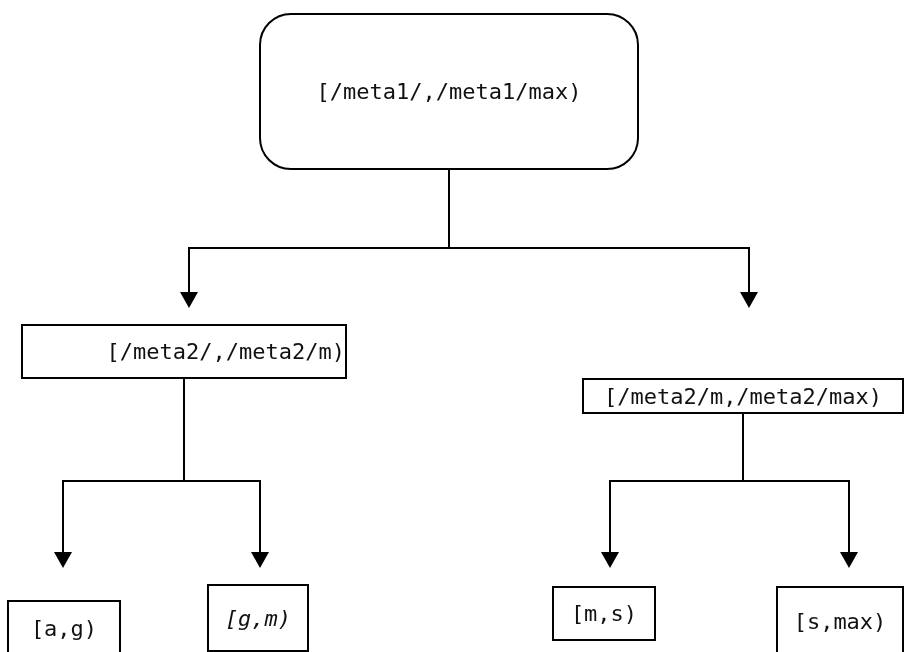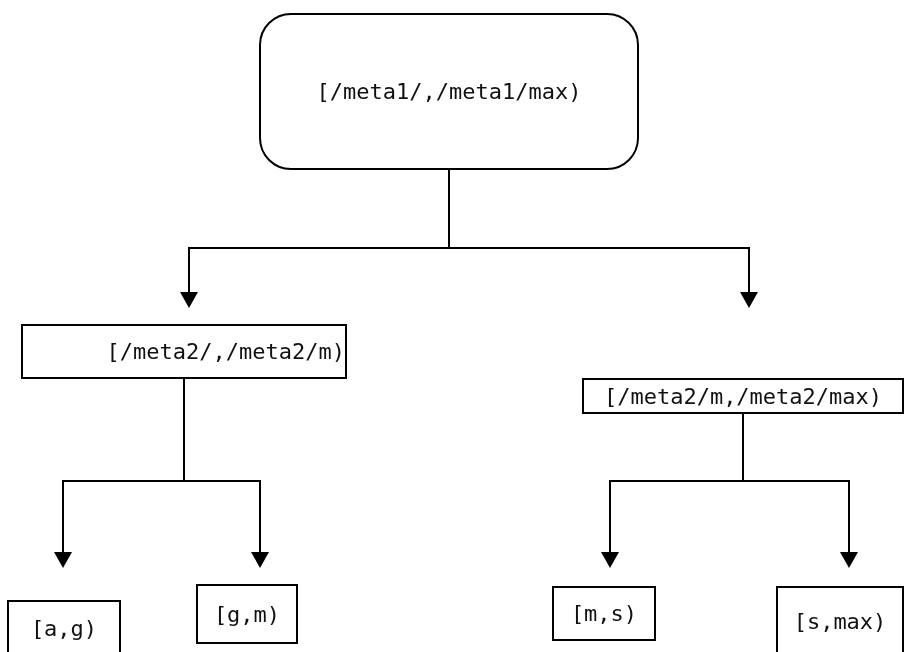--- a/index.html
+++ b/index.html
@@ -32,21 +32,21 @@
     align-items: center;
     justify-content: center;
     font-size: 22px;
     letter-spacing: 0;
     white-space: nowrap;
   }
   .node-root  { left: 259px; top: 13px;  width: 380px; height: 157px; border-radius: 32px; }
   .node-left  { left: 21px;  top: 324px; width: 326px; height: 55px; justify-content: flex-end; }
   .node-right { left: 582px; top: 336px; width: 322px; height: 36px; margin-top: 42px; }
   .node-ll    { left: 7px;   top: 600px; width: 114px; height: 56px; }
-  .node-lr    { left: 196px; top: 584px; width: 102px; height: 60px; }
+  .node-lr    { left: 207px; top: 584px; width: 102px; height: 68px; font-style: italic; }
   .node-rl    { left: 552px; top: 586px; width: 104px; height: 55px; }
   .node-rr    { left: 776px; top: 586px; width: 128px; height: 70px; }
   .edge-line {
     fill: none;
     stroke: #000000;
     stroke-width: 2px;
   }
   .edge-arrow {
     fill: #000000;
     stroke: none;

